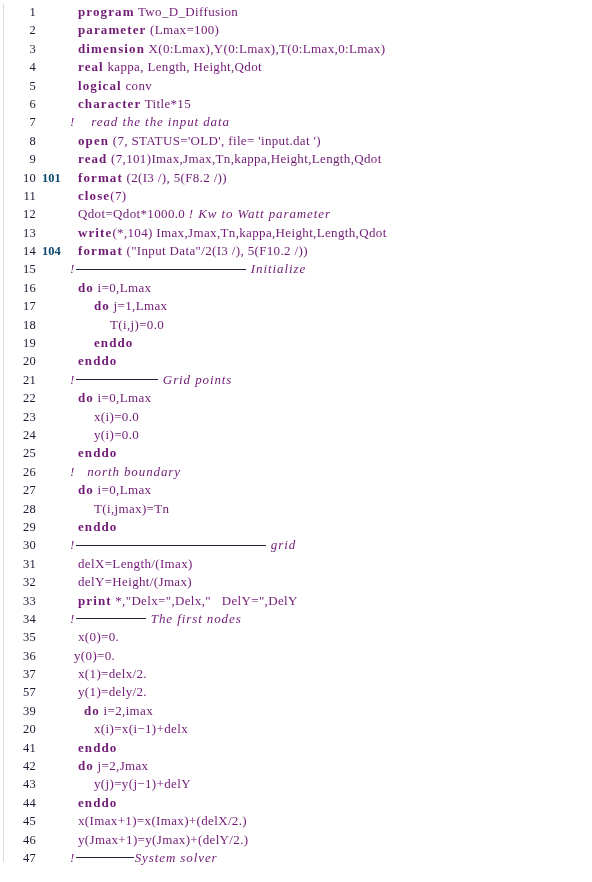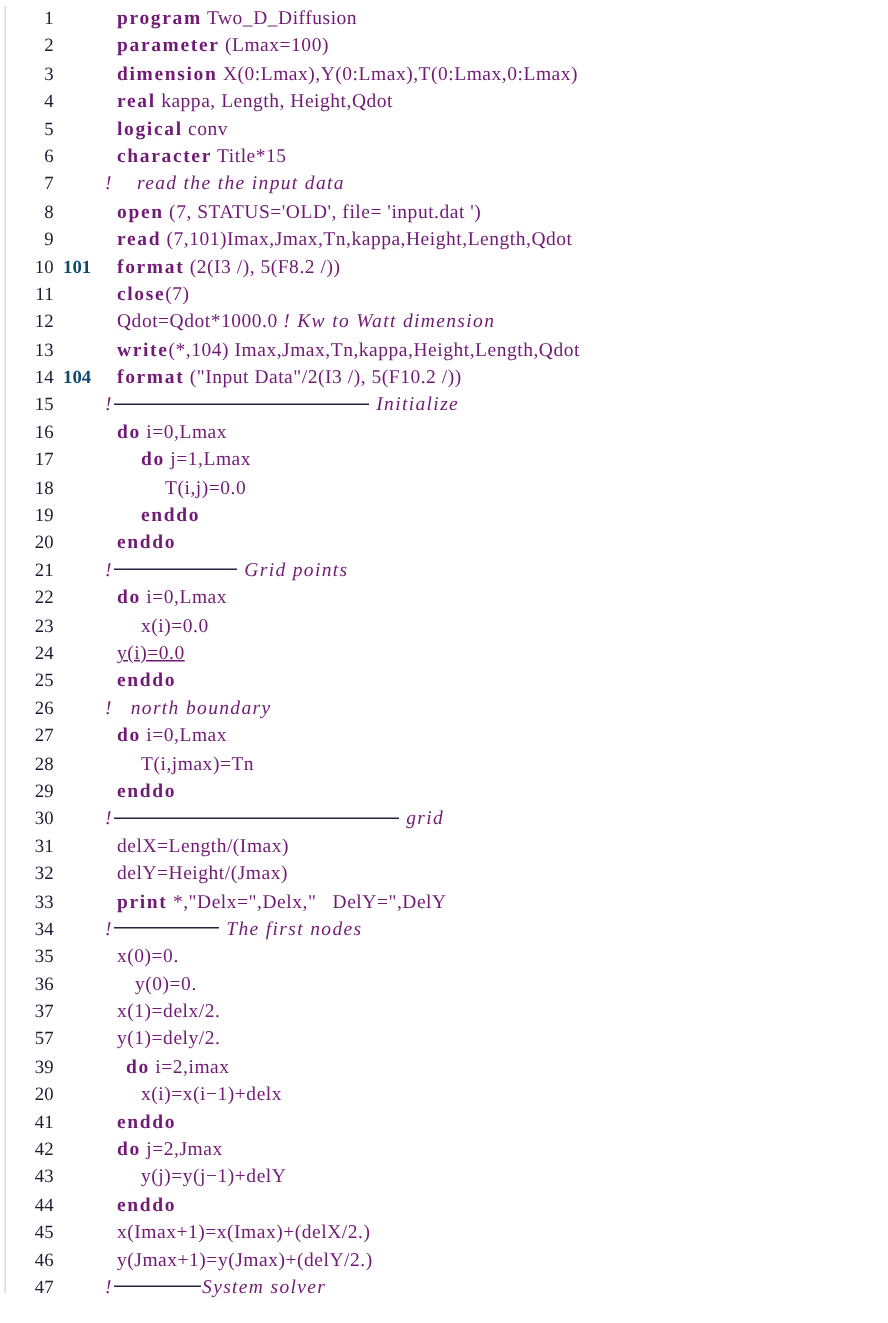--- a/index.html
+++ b/index.html
@@ -104,45 +104,45 @@
     <div class="code-line"><span class="lineno">2</span><span class="label"></span><span class="code" style="margin-left: 8px;"><span class="kw">parameter</span><span class="plain"> (Lmax=100)</span></span></div>
     <div class="code-line"><span class="lineno">3</span><span class="label"></span><span class="code" style="margin-left: 8px;"><span class="kw">dimension</span><span class="plain"> X(0:Lmax),Y(0:Lmax),T(0:Lmax,0:Lmax)</span></span></div>
     <div class="code-line"><span class="lineno">4</span><span class="label"></span><span class="code" style="margin-left: 8px;"><span class="kw">real</span><span class="plain"> kappa, Length, Height,Qdot</span></span></div>
     <div class="code-line"><span class="lineno">5</span><span class="label"></span><span class="code" style="margin-left: 8px;"><span class="kw">logical</span><span class="plain"> conv</span></span></div>
     <div class="code-line"><span class="lineno">6</span><span class="label"></span><span class="code" style="margin-left: 8px;"><span class="kw">character</span><span class="plain"> Title*15</span></span></div>
     <div class="code-line"><span class="lineno">7</span><span class="label"></span><span class="code" style="margin-left: 0px;"><span class="bang">!</span><span class="cmt">    read the the input data</span></span></div>
     <div class="code-line"><span class="lineno">8</span><span class="label"></span><span class="code" style="margin-left: 8px;"><span class="kw">open</span><span class="plain"> (7, STATUS='OLD', file= 'input.dat ')</span></span></div>
     <div class="code-line"><span class="lineno">9</span><span class="label"></span><span class="code" style="margin-left: 8px;"><span class="kw">read</span><span class="plain"> (7,101)Imax,Jmax,Tn,kappa,Height,Length,Qdot</span></span></div>
     <div class="code-line"><span class="lineno">10</span><span class="label">101</span><span class="code" style="margin-left: 8px;"><span class="kw">format</span><span class="plain"> (2(I3 /), 5(F8.2 /))</span></span></div>
     <div class="code-line"><span class="lineno">11</span><span class="label"></span><span class="code" style="margin-left: 8px;"><span class="kw">close</span><span class="plain">(7)</span></span></div>
-    <div class="code-line"><span class="lineno">12</span><span class="label"></span><span class="code" style="margin-left: 8px;"><span class="plain">Qdot=Qdot*1000.0 </span><span class="cmt">! Kw to Watt dimension</span></span></div>
+    <div class="code-line"><span class="lineno">12</span><span class="label"></span><span class="code" style="margin-left: 8px;"><span class="plain">Qdot=Qdot*1000.0 </span><span class="cmt">! Kw to Watt parameter</span></span></div>
     <div class="code-line"><span class="lineno">13</span><span class="label"></span><span class="code" style="margin-left: 8px;"><span class="kw">write</span><span class="plain">(*,104) Imax,Jmax,Tn,kappa,Height,Length,Qdot</span></span></div>
     <div class="code-line"><span class="lineno">14</span><span class="label">104</span><span class="code" style="margin-left: 8px;"><span class="kw">format</span><span class="plain"> ("Input Data"/2(I3 /), 5(F10.2 /))</span></span></div>
     <div class="code-line"><span class="lineno">15</span><span class="label"></span><span class="code" style="margin-left: 0px;"><span class="bang">!</span><span class="rule" style="width: 170px;"></span><span class="cmt"> Initialize</span></span></div>
     <div class="code-line"><span class="lineno">16</span><span class="label"></span><span class="code" style="margin-left: 8px;"><span class="kw">do</span><span class="plain"> i=0,Lmax</span></span></div>
     <div class="code-line"><span class="lineno">17</span><span class="label"></span><span class="code" style="margin-left: 24px;"><span class="kw">do</span><span class="plain"> j=1,Lmax</span></span></div>
     <div class="code-line"><span class="lineno">18</span><span class="label"></span><span class="code" style="margin-left: 40px;"><span class="plain">T(i,j)=0.0</span></span></div>
     <div class="code-line"><span class="lineno">19</span><span class="label"></span><span class="code" style="margin-left: 24px;"><span class="kw">enddo</span><span class="plain"></span></span></div>
     <div class="code-line"><span class="lineno">20</span><span class="label"></span><span class="code" style="margin-left: 8px;"><span class="kw">enddo</span><span class="plain"></span></span></div>
     <div class="code-line"><span class="lineno">21</span><span class="label"></span><span class="code" style="margin-left: 0px;"><span class="bang">!</span><span class="rule" style="width: 82px;"></span><span class="cmt"> Grid points</span></span></div>
     <div class="code-line"><span class="lineno">22</span><span class="label"></span><span class="code" style="margin-left: 8px;"><span class="kw">do</span><span class="plain"> i=0,Lmax</span></span></div>
     <div class="code-line"><span class="lineno">23</span><span class="label"></span><span class="code" style="margin-left: 24px;"><span class="plain">x(i)=0.0</span></span></div>
-    <div class="code-line"><span class="lineno">24</span><span class="label"></span><span class="code" style="margin-left: 8px; text-decoration: underline;"><span class="plain">y(i)=0.0</span></span></div>
+    <div class="code-line"><span class="lineno">24</span><span class="label"></span><span class="code" style="margin-left: 24px;"><span class="plain">y(i)=0.0</span></span></div>
     <div class="code-line"><span class="lineno">25</span><span class="label"></span><span class="code" style="margin-left: 8px;"><span class="kw">enddo</span><span class="plain"></span></span></div>
     <div class="code-line"><span class="lineno">26</span><span class="label"></span><span class="code" style="margin-left: 0px;"><span class="bang">!</span><span class="cmt">   north boundary</span></span></div>
     <div class="code-line"><span class="lineno">27</span><span class="label"></span><span class="code" style="margin-left: 8px;"><span class="kw">do</span><span class="plain"> i=0,Lmax</span></span></div>
     <div class="code-line"><span class="lineno">28</span><span class="label"></span><span class="code" style="margin-left: 24px;"><span class="plain">T(i,jmax)=Tn</span></span></div>
     <div class="code-line"><span class="lineno">29</span><span class="label"></span><span class="code" style="margin-left: 8px;"><span class="kw">enddo</span><span class="plain"></span></span></div>
     <div class="code-line"><span class="lineno">30</span><span class="label"></span><span class="code" style="margin-left: 0px;"><span class="bang">!</span><span class="rule" style="width: 190px;"></span><span class="cmt"> grid</span></span></div>
     <div class="code-line"><span class="lineno">31</span><span class="label"></span><span class="code" style="margin-left: 8px;"><span class="plain">delX=Length/(Imax)</span></span></div>
     <div class="code-line"><span class="lineno">32</span><span class="label"></span><span class="code" style="margin-left: 8px;"><span class="plain">delY=Height/(Jmax)</span></span></div>
     <div class="code-line"><span class="lineno">33</span><span class="label"></span><span class="code" style="margin-left: 8px;"><span class="kw">print</span><span class="plain"> *,"Delx=",Delx,"   DelY=",DelY</span></span></div>
     <div class="code-line"><span class="lineno">34</span><span class="label"></span><span class="code" style="margin-left: 0px;"><span class="bang">!</span><span class="rule" style="width: 70px;"></span><span class="cmt"> The first nodes</span></span></div>
     <div class="code-line"><span class="lineno">35</span><span class="label"></span><span class="code" style="margin-left: 8px;"><span class="plain">x(0)=0.</span></span></div>
-    <div class="code-line"><span class="lineno">36</span><span class="label"></span><span class="code" style="margin-left: 20px;"><span class="plain">y(0)=0.</span></span></div>
+    <div class="code-line"><span class="lineno">36</span><span class="label"></span><span class="code" style="margin-left: 4px;"><span class="plain">y(0)=0.</span></span></div>
     <div class="code-line"><span class="lineno">37</span><span class="label"></span><span class="code" style="margin-left: 8px;"><span class="plain">x(1)=delx/2.</span></span></div>
     <div class="code-line"><span class="lineno">57</span><span class="label"></span><span class="code" style="margin-left: 8px;"><span class="plain">y(1)=dely/2.</span></span></div>
     <div class="code-line"><span class="lineno">39</span><span class="label"></span><span class="code" style="margin-left: 14px;"><span class="kw">do</span><span class="plain"> i=2,imax</span></span></div>
     <div class="code-line"><span class="lineno">20</span><span class="label"></span><span class="code" style="margin-left: 24px;"><span class="plain">x(i)=x(i−1)+delx</span></span></div>
     <div class="code-line"><span class="lineno">41</span><span class="label"></span><span class="code" style="margin-left: 8px;"><span class="kw">enddo</span><span class="plain"></span></span></div>
     <div class="code-line"><span class="lineno">42</span><span class="label"></span><span class="code" style="margin-left: 8px;"><span class="kw">do</span><span class="plain"> j=2,Jmax</span></span></div>
     <div class="code-line"><span class="lineno">43</span><span class="label"></span><span class="code" style="margin-left: 24px;"><span class="plain">y(j)=y(j−1)+delY</span></span></div>
     <div class="code-line"><span class="lineno">44</span><span class="label"></span><span class="code" style="margin-left: 8px;"><span class="kw">enddo</span><span class="plain"></span></span></div>
     <div class="code-line"><span class="lineno">45</span><span class="label"></span><span class="code" style="margin-left: 8px;"><span class="plain">x(Imax+1)=x(Imax)+(delX/2.)</span></span></div>
     <div class="code-line"><span class="lineno">46</span><span class="label"></span><span class="code" style="margin-left: 8px;"><span class="plain">y(Jmax+1)=y(Jmax)+(delY/2.)</span></span></div>

